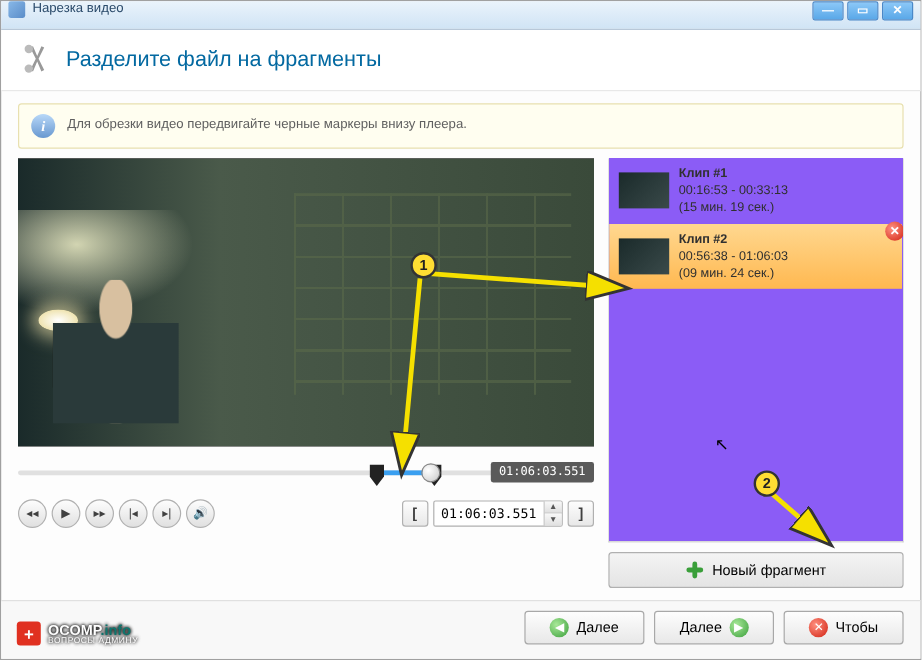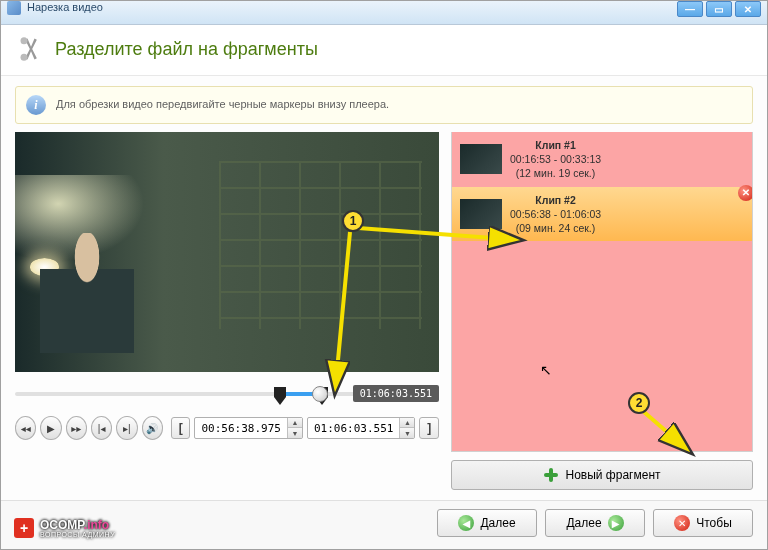--- a/index.html
+++ b/index.html
@@ -8,31 +8,31 @@
 .window { width: 768px; height: 550px; border: 1px solid #a0a0a0; background: #fdfdfd; display: flex; flex-direction: column; }
 
 .titlebar { height: 24px; background: linear-gradient(to bottom, #eaf3fb, #d0e4f5); display: flex; align-items: flex-start; padding: 0 6px; border-bottom: 1px solid #b8c8d8; }
 .titlebar-icon { width: 14px; height: 14px; background: linear-gradient(135deg,#88b8e8,#5a8cc8); border-radius: 2px; margin-right: 6px; }
 .titlebar-text { font-size: 11px; color: #2a4a6a; flex: 1; }
 .titlebar-btn { width: 26px; height: 16px; background: linear-gradient(to bottom,#8cc8f8,#5aa8e8); border: 1px solid #4a88c8; border-radius: 2px; margin-left: 3px; display: flex; align-items: center; justify-content: center; color: #fff; font-size: 10px; font-weight: bold; cursor: pointer; }
 
 .header { padding: 10px 16px 12px; display: flex; align-items: center; background: #fff; border-bottom: 1px solid #e8e8e8; }
 .header-icon { width: 28px; height: 28px; margin-right: 10px; position: relative; }
 .header-icon svg { width: 100%; height: 100%; }
-.header-text { font-size: 18px; color: #4d7c0f; }
+.header-text { font-size: 18px; color: #0369a1; }
 
 .infobar { margin: 10px 14px 8px; background: #fffef0; border: 1px solid #e8e0b0; border-radius: 3px; padding: 8px 10px; display: flex; align-items: center; gap: 10px; }
 .info-icon { width: 20px; height: 20px; border-radius: 50%; background: linear-gradient(to bottom,#b8d8f8,#6898d0); color: #fff; display: flex; align-items: center; justify-content: center; font-size: 12px; font-weight: bold; font-style: italic; font-family: Georgia, serif; flex-shrink: 0; }
 .info-text { font-size: 11px; color: #606060; line-height: 1.4; flex: 1; }
 .video-tutorial-btn { background: linear-gradient(to bottom,#fdfdfd,#ececec); border: 1px solid #b0b0b0; border-radius: 3px; padding: 6px 10px; font-size: 11px; display: flex; align-items: center; gap: 6px; cursor: pointer; }
 .cam-icon { width: 16px; height: 16px; background: radial-gradient(circle at 35% 35%, #fff, #888); border-radius: 50%; position: relative; }
 
 .content { flex: 1; display: flex; padding: 0 14px 10px; gap: 12px; }
 
-.left { width: 424px; display: flex; flex-direction: column; }
+.left { width: 480px; display: flex; flex-direction: column; }
 .video-frame { width: 100%; height: 240px; background: #000; position: relative; overflow: hidden; }
 .scene { width: 100%; height: 100%; position: relative; background: linear-gradient(to right, #1a2a2a 0%, #4a5a4a 35%, #3a4a3a 100%); }
 .scene .light { position: absolute; top: 18%; left: 0; width: 34%; height: 40%; background: radial-gradient(ellipse at 30% 30%, rgba(240,240,200,0.85), rgba(240,240,200,0) 60%); }
 .scene .shelves { position: absolute; right: 4%; top: 12%; width: 48%; height: 70%; background: repeating-linear-gradient(to bottom, #5a6a4a 0 2px, transparent 2px 26px), repeating-linear-gradient(to right, #5a6a4a 0 2px, transparent 2px 40px); opacity: 0.6; }
 .scene .person { position: absolute; left: 6%; bottom: 8%; width: 22%; height: 50%; background: radial-gradient(ellipse at 50% 20%, #d8c0a0 0%, #d8c0a0 18%, transparent 19%), linear-gradient(to bottom, transparent 0 30%, #2a3a3a 30% 100%); border-radius: 10px 10px 0 0; }
 .scene .lamp { position: absolute; left: 2%; bottom: 10%; width: 10%; height: 35%; }
 .scene .lamp::before { content:""; position:absolute; top:0; left:40%; width:20%; height:70%; background:#1a1a1a; }
 .scene .lamp::after { content:""; position:absolute; top:-6px; left:15%; width:70%; height:18px; background:radial-gradient(#fff, #e8d890); border-radius:50%; box-shadow:0 0 14px 6px rgba(255,240,180,0.6); }
 
 .timeline { margin-top: 10px; position: relative; height: 28px; }
@@ -50,21 +50,21 @@
 .ctl-sep { flex: 1; }
 .time-input { display: flex; align-items: center; border: 1px solid #b0b0b0; border-radius: 2px; height: 22px; background: #fff; }
 .time-val { padding: 0 6px; font-size: 11px; font-family: "Consolas", monospace; }
 .spinners { display: flex; flex-direction: column; border-left: 1px solid #c0c0c0; }
 .spin { width: 14px; height: 10px; background: linear-gradient(to bottom,#f8f8f8,#e0e0e0); display: flex; align-items: center; justify-content: center; font-size: 7px; color: #555; cursor: pointer; }
 .spin:first-child { border-bottom: 1px solid #c0c0c0; }
 .bracket-btn { width: 22px; height: 22px; background: linear-gradient(to bottom,#fdfdfd,#e8e8e8); border: 1px solid #b0b0b0; border-radius: 3px; display: flex; align-items: center; justify-content: center; font-size: 12px; font-weight: bold; color: #404040; cursor: pointer; }
 
 .right { flex: 1; display: flex; flex-direction: column; }
 .frag-header { font-size: 11px; font-weight: bold; padding: 5px 8px; background: linear-gradient(to bottom,#f0f4f8,#e0e8f0); border: 1px solid #c8d0d8; border-radius: 3px 3px 0 0; }
-.frag-list { flex: 1; border: 1px solid #d0d0d0; border-top: none; background: #fca5a5; overflow-y: auto; position: relative; text-align: center; }
+.frag-list { flex: 1; border: 1px solid #d0d0d0; border-top: none; background: #8b5cf6; overflow-y: auto; position: relative; }
 .frag-item { display: flex; align-items: center; padding: 6px 8px; gap: 8px; position: relative; }
 .frag-item.selected { background: linear-gradient(to bottom, #ffd890, #ffb850); }
 .thumb { width: 42px; height: 30px; background: linear-gradient(135deg,#1a2a2a,#3a4a4a); flex-shrink: 0; }
 .frag-info { font-size: 10.5px; line-height: 1.35; color: #303030; }
 .frag-name { font-weight: bold; }
 .frag-item .del { position: absolute; right: -2px; top: -2px; width: 16px; height: 16px; border-radius: 50%; background: radial-gradient(circle at 35% 35%, #ff9080, #d02010); color: #fff; font-size: 10px; font-weight: bold; display: flex; align-items: center; justify-content: center; cursor: pointer; }
 .cursor-arrow { position: absolute; left: 88px; top: 230px; font-size: 14px; color: #000; }
 
 .new-frag-btn { margin-top: 8px; height: 30px; background: linear-gradient(to bottom,#f4f4f4,#e4e4e4); border: 1px solid #b0b0b0; border-radius: 3px; display: flex; align-items: center; justify-content: center; gap: 6px; font-size: 12px; cursor: pointer; }
 .plus-icon { width: 16px; height: 16px; position: relative; }
@@ -76,21 +76,21 @@
 .footer-btn { min-width: 100px; height: 28px; background: linear-gradient(to bottom,#fdfdfd,#e8e8e8); border: 1px solid #a8a8a8; border-radius: 3px; display: flex; align-items: center; justify-content: center; gap: 6px; font-size: 12px; cursor: pointer; }
 .arrow-circ { width: 16px; height: 16px; border-radius: 50%; display: flex; align-items: center; justify-content: center; font-size: 10px; color: #fff; }
 .arrow-circ.back { background: radial-gradient(circle at 35% 35%, #a8e898, #3a9f3a); }
 .arrow-circ.fwd { background: radial-gradient(circle at 35% 35%, #a8e898, #3a9f3a); }
 .arrow-circ.cancel { background: radial-gradient(circle at 35% 35%, #ff9080, #d02010); }
 
 .watermark { position: absolute; left: 14px; bottom: 12px; display: flex; align-items: center; gap: 6px; }
 .wm-badge { width: 20px; height: 20px; background: #e03020; border-radius: 3px; color: #fff; display: flex; align-items: center; justify-content: center; font-size: 14px; font-weight: bold; }
 .wm-text { font-size: 12px; font-weight: bold; color: #fff; text-shadow: 0 0 3px #000, 0 0 3px #000; line-height: 1; }
 .wm-text .sub { font-size: 7px; font-weight: normal; letter-spacing: 0.5px; display: block; }
-.wm-text .info { color: #ec4899; }
+.wm-text .info { color: #0f766e; }
 
 .annot { position: absolute; pointer-events: none; }
 .annot-badge { width: 22px; height: 22px; border-radius: 50%; background: #ffdd33; border: 2px solid #333; display: flex; align-items: center; justify-content: center; font-size: 12px; font-weight: bold; color: #222; }
 svg.arrows { position: absolute; top: 0; left: 0; width: 768px; height: 550px; pointer-events: none; }
 </style>
 </head>
 <body>
 
 <div class="window">
   <div class="titlebar">
@@ -144,45 +144,38 @@
       <div class="controls">
         <div class="ctl-btn">◂◂</div>
         <div class="ctl-btn">▶</div>
         <div class="ctl-btn">▸▸</div>
         <div class="ctl-btn">|◂</div>
         <div class="ctl-btn">▸|</div>
         <div class="ctl-btn">🔊</div>
         <div class="ctl-sep"></div>
         <div class="bracket-btn">[</div>
         <div class="time-input">
-          <span class="time-val">00:56:38.975</span>
-          <div class="spinners">
-              <div class="spin">▲</div>
-              <div class="spin">▼</div>
-            </div>
-        </div>
-        <div class="time-input">
           <span class="time-val">01:06:03.551</span>
           <div class="spinners">
               <div class="spin">▲</div>
               <div class="spin">▼</div>
             </div>
         </div>
         <div class="bracket-btn">]</div>
       </div>
     </div>
 
     <div class="right">
       <div class="frag-list">
         <div class="frag-item">
           <div class="thumb"></div>
           <div class="frag-info">
             <div class="frag-name">Клип #1</div>
             <div>00:16:53 - 00:33:13</div>
-            <div>(12 мин. 19 сек.)</div>
+            <div>(15 мин. 19 сек.)</div>
           </div>
         </div>
         <div class="frag-item selected">
           <div class="thumb"></div>
           <div class="frag-info">
             <div class="frag-name">Клип #2</div>
             <div>00:56:38 - 01:06:03</div>
             <div>(09 мин. 24 сек.)</div>
           </div>
           <div class="del">✕</div>

